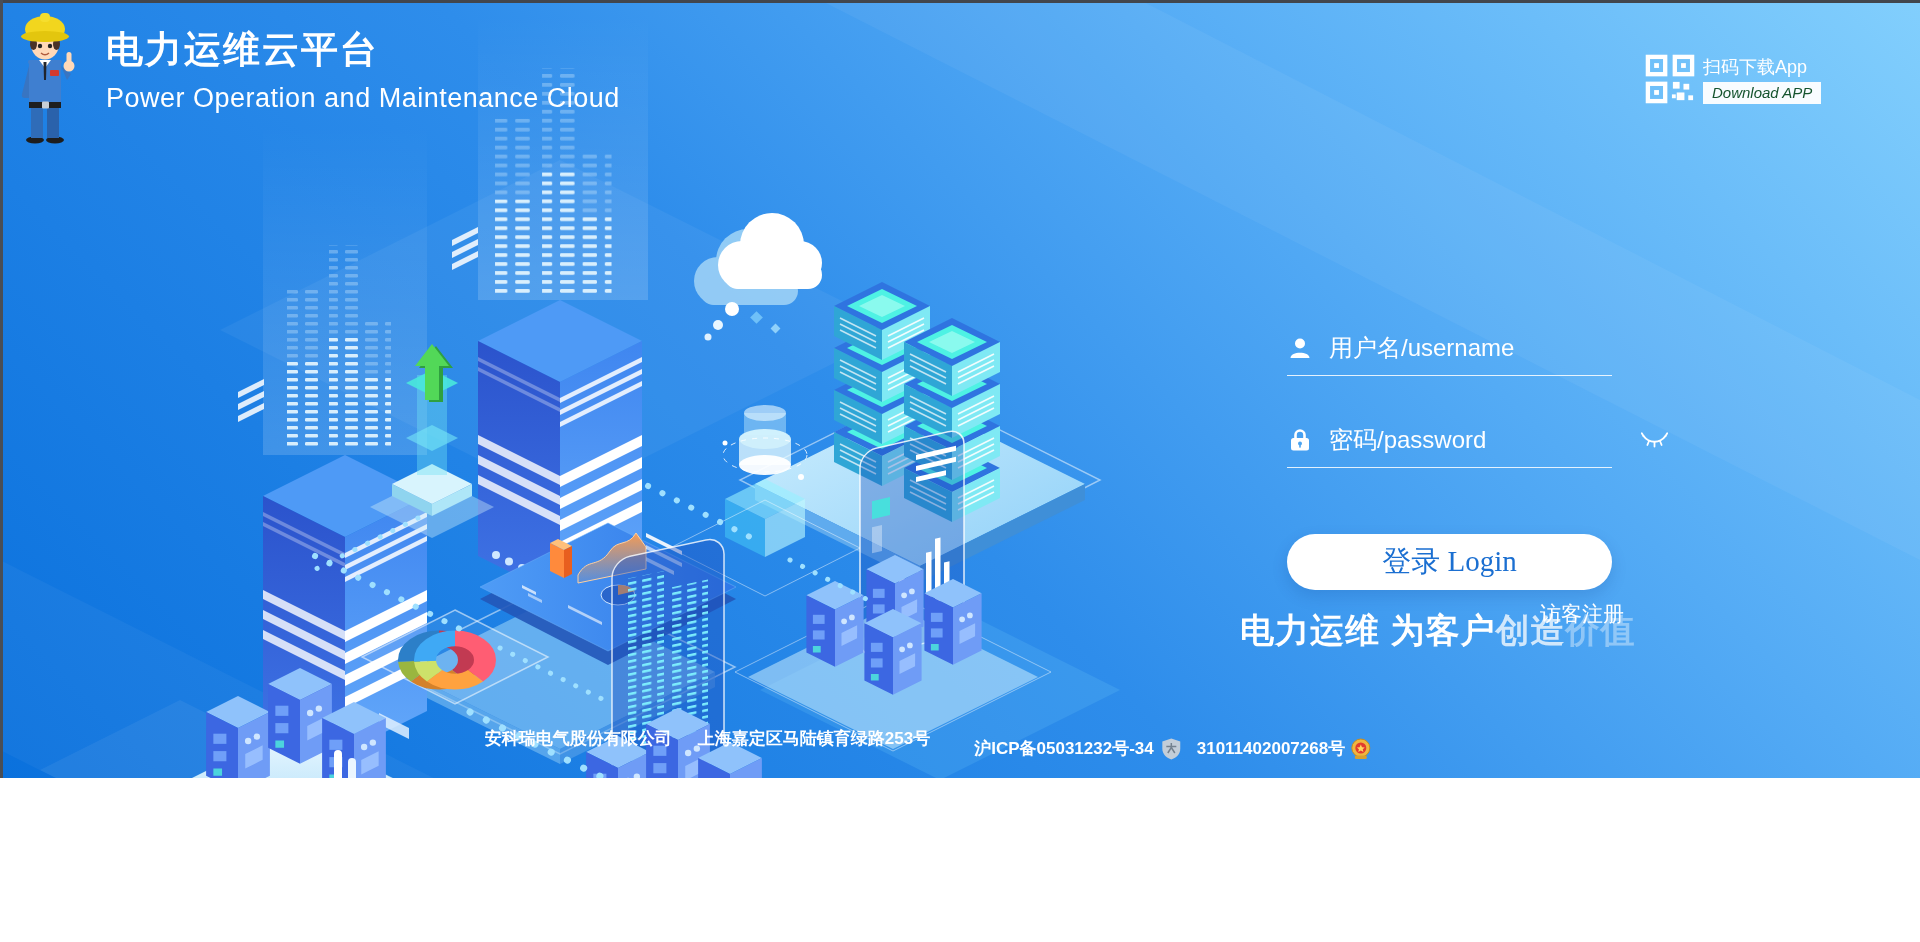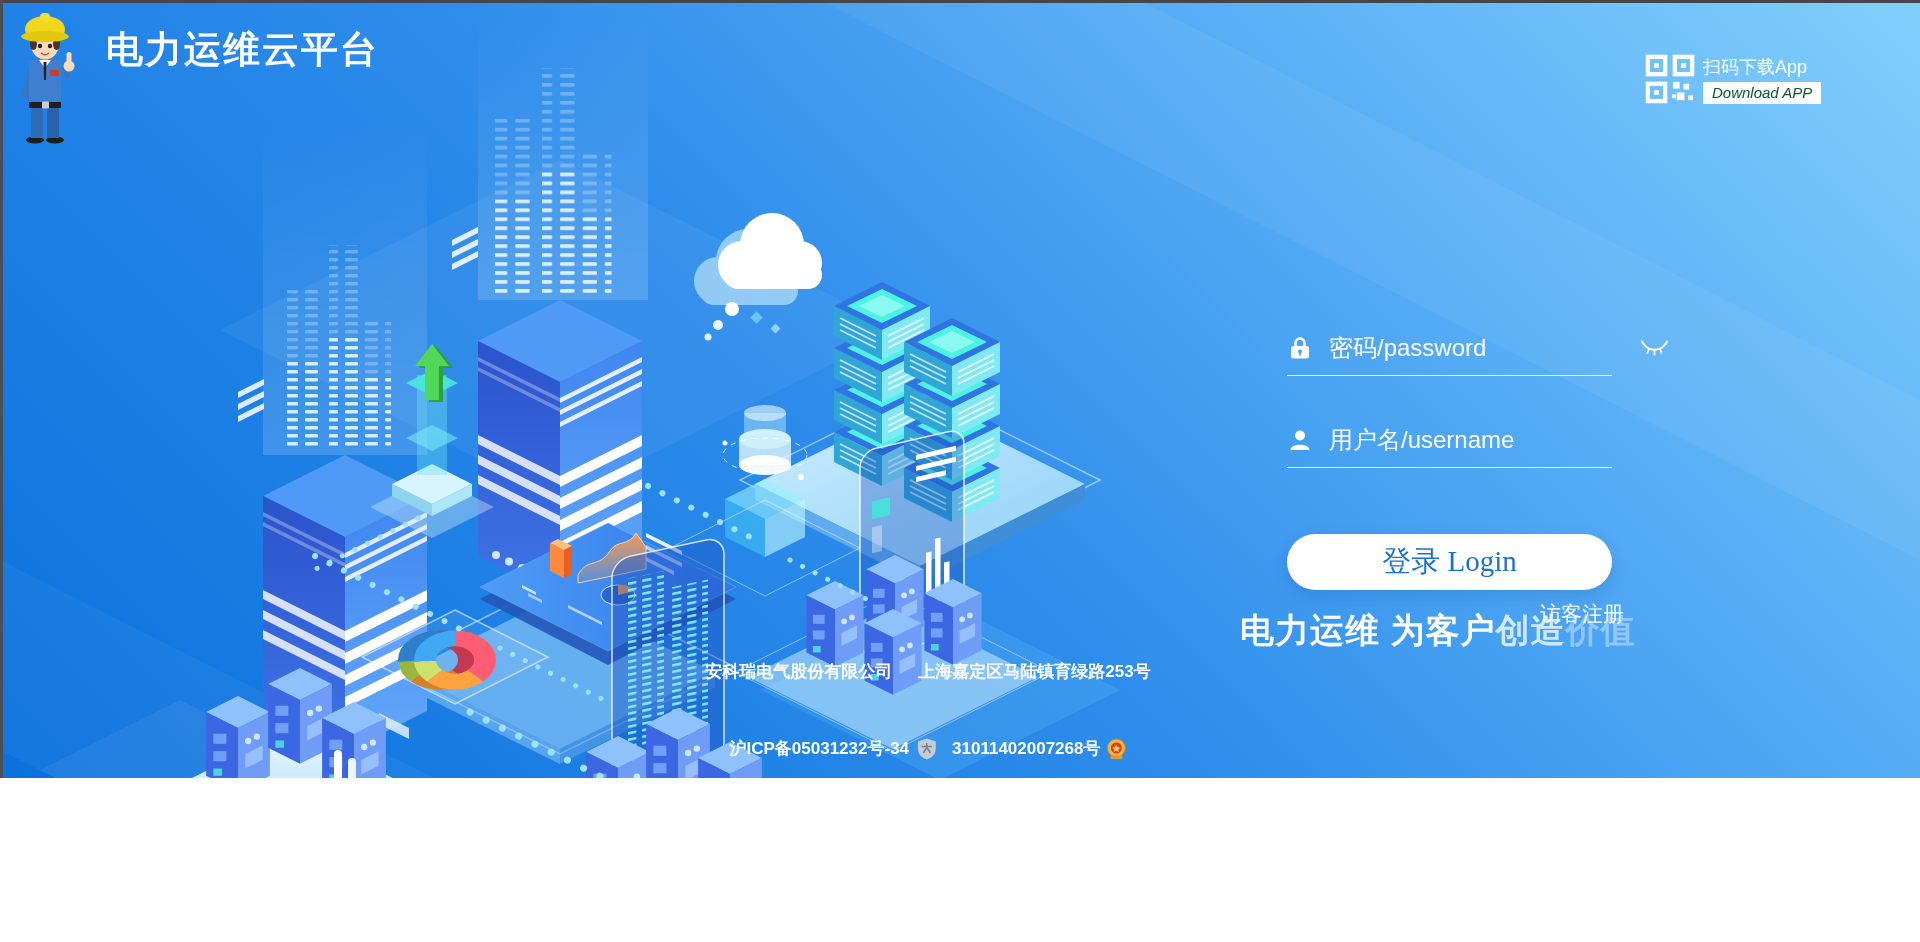--- a/index.html
+++ b/index.html
@@ -41,21 +41,21 @@
     background:#fff;color:#1b6fd1;font-size:29px;font-family:Liberation Serif, serif;cursor:pointer;
     box-shadow:0 6px 16px rgba(0,40,120,.15);}
   .slogan{position:absolute;left:1240px;top:608px;width:390px;color:#fff;font-size:34px;font-weight:bold;
     letter-spacing:1px;white-space:nowrap;z-index:9;}
   .slogan .op-mid{opacity:.75;}
   .slogan .op-faint{opacity:.38;text-align:center;}
   .register{position:absolute;left:1540px;top:600px;color:#fff;font-size:21px;z-index:11;cursor:pointer;text-decoration:none;}
 
   
   .footer{position:absolute;left:calc(50% - 32px);transform:translateX(-50%);bottom:18px;z-index:10;color:#fff;
-    display:flex;flex-direction:column;align-items:center;font-weight:600;gap:44px;}
+    display:flex;flex-direction:row;font-weight:600;gap:44px;}
   .foot-line1{font-size:17px;display:flex;}
   .foot-line1 .addr{margin-left:26px;}
   .foot-line2{margin-top:10px;font-size:17px;display:flex;align-items:center;}
   .foot-line2 .gap-s{margin:0 6px 0 8px;display:flex;align-items:center;}
   .foot-line2 .num{margin-left:10px;}
   .foot-line2 .badge{margin-left:6px;display:flex;align-items:center;}
   .foot-link{color:#fff;text-decoration:none;cursor:pointer;}
 </style>
 </head>
 <body>
@@ -383,20 +383,21 @@
       <ellipse cx="47.5" cy="36" rx="3.5" ry="6" fill="#4a3328"></ellipse>
       <circle cx="31" cy="38" r="2.2" fill="#222222"></circle>
       <circle cx="41" cy="38" r="2.2" fill="#222222"></circle>
       <path d="M32,45 Q36,48.5 40,45" stroke="#b05a3c" stroke-width="1.5" fill="none"></path>
       <ellipse cx="36" cy="21" rx="20" ry="13" fill="#f2d61e"></ellipse>
       <ellipse cx="36" cy="28.5" rx="24" ry="5.5" fill="#e3c60e"></ellipse>
       <rect x="31" y="5" width="10" height="9" rx="4" fill="#f5de2e"></rect>
     </svg>
     <div class="brand-text">
       <div class="brand-title">电力运维云平台</div>
+      <div class="brand-sub">Power Operation and Maintenance Cloud</div>
     </div>
   </div>
 
   <div class="download">
     <svg class="qr" viewBox="0 0 52 52">
       <g fill="none" stroke="#ffffff" stroke-width="4.5">
         <rect x="3" y="3" width="18" height="18"></rect>
         <rect x="31" y="3" width="18" height="18"></rect>
         <rect x="3" y="31" width="18" height="18"></rect>
       </g>
@@ -411,45 +412,45 @@
         <rect x="28" y="42" width="4" height="4"></rect>
       </g>
     </svg>
     <div class="dl-col">
       <span class="dl-scan">扫码下载App</span>
       <span class="dl-btn">Download APP</span>
     </div>
   </div>
 
   <form class="login">
+    <div class="fieldrow">
+      <span class="f-icon">
+        <svg width="24" height="24" viewBox="0 0 24 24">
+            <circle cx="12" cy="7.5" r="5" fill="#fff"></circle>
+            <path d="M2.5,22 C2.5,15 21.5,15 21.5,22 Z" fill="#fff"></path>
+          </svg>
+      </span>
+      <input type="text" placeholder="用户名/username" style="">
+    </div>
     <div class="fieldrow">
       <span class="f-icon">
         <svg width="22" height="24" viewBox="0 0 22 24">
             <path d="M6.5,11 V7 a4.5,4.5 0 0 1 9,0 V11" stroke="#fff" stroke-width="2.6" fill="none"></path>
             <rect x="2" y="10" width="18" height="12.5" rx="2.5" fill="#fff"></rect>
             <circle cx="11" cy="15.5" r="2" fill="#4aa3f0"></circle>
             <rect x="10.2" y="16" width="1.6" height="3.6" fill="#4aa3f0"></rect>
           </svg>
       </span>
       <input type="password" placeholder="密码/password" style="">
       <button type="button" class="eye-btn">
         <svg width="27" height="16" viewBox="0 0 27 16">
           <path d="M2.5,4 C8,11.5 19,11.5 24.5,4" stroke="#fff" stroke-width="2" fill="none" stroke-linecap="round"></path>
           <path d="M2.5,4 L0.8,1.2 M24.5,4 L26.2,1.2 M8,9 L6.4,13 M13.5,10.3 L13.5,14.5 M19,9 L20.6,13" stroke="#fff" stroke-width="1.8" stroke-linecap="round"></path>
         </svg>
       </button>
-    </div>
-    <div class="fieldrow">
-      <span class="f-icon">
-        <svg width="24" height="24" viewBox="0 0 24 24">
-            <circle cx="12" cy="7.5" r="5" fill="#fff"></circle>
-            <path d="M2.5,22 C2.5,15 21.5,15 21.5,22 Z" fill="#fff"></path>
-          </svg>
-      </span>
-      <input type="text" placeholder="用户名/username" style="">
     </div>
     <button type="submit" class="login-btn">登录 Login</button>
   </form>
 
   <div class="slogan"><span>电力运维 为客户</span><span class="op-mid">创造</span><span class="op-faint">价值</span></div>
   <a class="register" href="#">访客注册</a>
 
   <div class="footer">
     <div class="foot-line1">
       <span>安科瑞电气股份有限公司</span>

